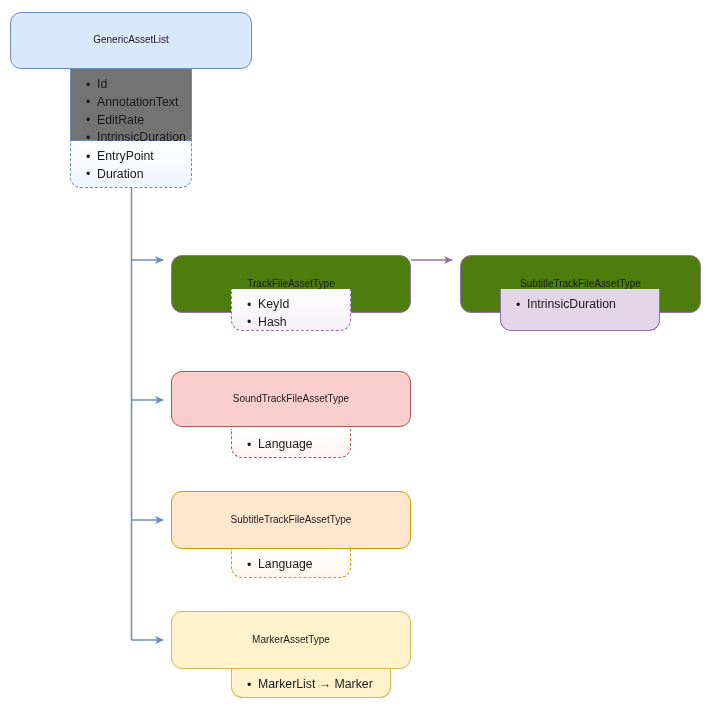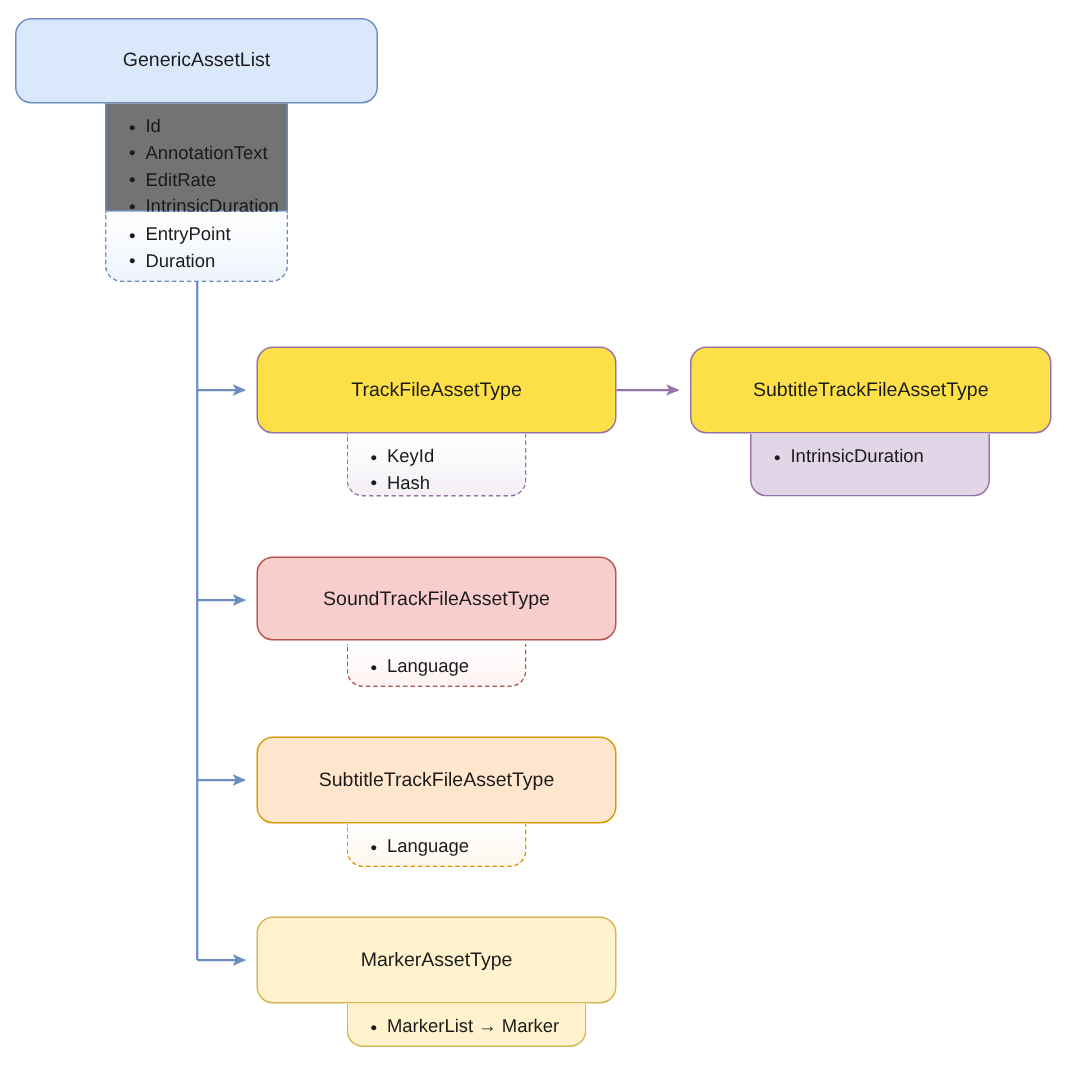--- a/index.html
+++ b/index.html
@@ -39,21 +39,21 @@
     box-sizing: border-box;
     width: 100%;
     height: 100%;
     border-radius: 11px;
     border-style: solid;
     border-width: 1.6px;
     display: flex;
     align-items: center;
     justify-content: center;
     text-align: center;
-    font-size: 13px;
+    font-size: 10px;
     color: #1a1a1a;
     line-height: 1.25;
     padding: 0 8px;
   }
 
   
   .attr-box {
     position: absolute;
     box-sizing: border-box;
     border-style: solid;
@@ -91,21 +91,21 @@
     content: "\2022";
     position: absolute;
     left: -11px;
     top: -0.5px;
     font-size: 12.5px;
     color: #1a1a1a;
   }
 
   
   .pal-blue   .node-header { background: #dae8fc; border-color: #6c8ebf; }
-  .pal-purple .node-header { background: #fde047; border-color: #9673a6; }
+  .pal-purple .node-header { background: #4d7c0f; border-color: #9673a6; margin-top: 24px; }
   .pal-red    .node-header { background: #f8cecc; border-color: #b85450; }
   .pal-orange .node-header { background: #ffe6cc; border-color: #d79b00; }
   .pal-yellow .node-header { background: #fff2cc; border-color: #d6b656; }
 
   .ab-blue.required   { background: #737373; border-color: #6c8ebf; }
   .ab-purple.required { background: #e1d5e7; border-color: #9673a6; }
   .ab-yellow.required { background: #fff2cc; border-color: #d6b656; }
 
   .ab-blue.optional   { border-color: #6c8ebf; background: linear-gradient(to bottom, #ffffff 0%, #eef4fd 100%); }
   .ab-purple.optional { border-color: #9673a6; background: linear-gradient(to bottom, #ffffff 0%, #f4f0f6 100%); }

